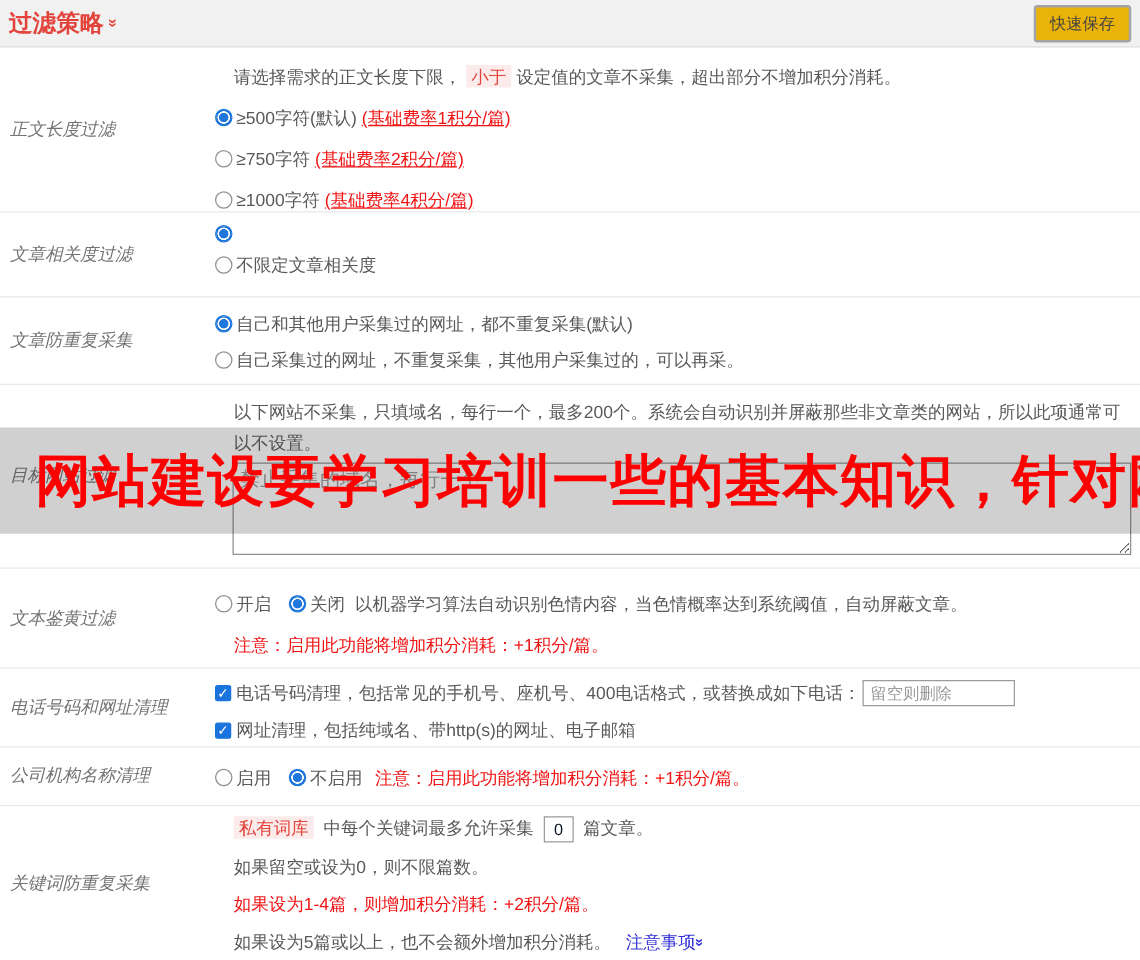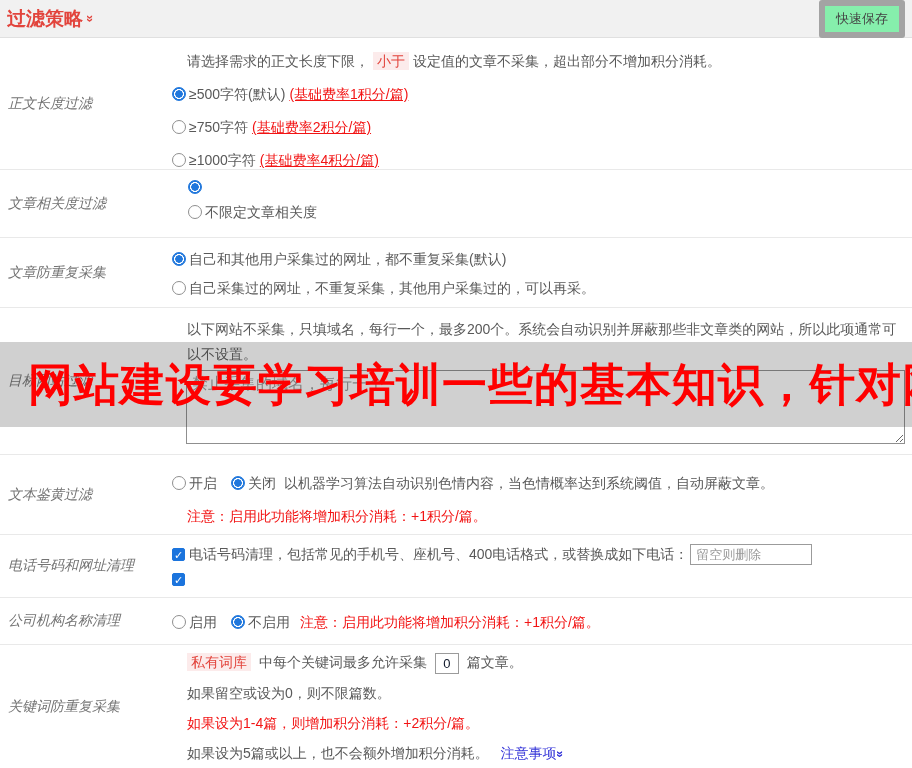--- a/index.html
+++ b/index.html
@@ -6,29 +6,29 @@
   html,body { width:912px; background:#fff; }
   body { font-family:"Liberation Sans","DejaVu Sans",sans-serif; font-size:14px; color:#595959; }
   .page { position:relative; width:912px; height:768px; overflow:hidden; background:#fff; }
 
   
   .header { height:38px; background:#f1f1f1; border-bottom:1px solid #e0e0e0;
             display:flex; align-items:center; justify-content:space-between; padding:0 7px; }
   .title-wrap { display:flex; align-items:center; gap:4px; }
   .page-title { color:#e2443c; font-size:19px; font-weight:bold; }
   .chev { display:inline-block; transform:rotate(90deg); color:#e2443c; font-size:13px; font-weight:bold; }
-  .save-btn { background:#86efac; border:6px solid #a3a3a3; border-radius:3px; padding:4px 11px;
+  .save-btn { background:#eab308; border:2px solid #a3a3a3; border-radius:3px; padding:4px 11px;
               font-size:13px; color:#444; cursor:pointer; font-family:inherit; }
 
   
   .row { display:flex; border-bottom:1px solid #e9e9e9; width:912px; }
   .row-label { width:172px; padding-left:8px; color:#737373; display:flex; align-items:center; flex-shrink:0;font-style:italic; }
   .row-content { flex:1; padding-left:15px; padding-right:8px; }
   .r1 { height:132px; } .r1 .row-content { padding-top:12px; }
-  .r2 { height:68px;gap:16px; }  .r2 .row-content { padding-top:10px; }
+  .r2 { height:68px; }  .r2 .row-content { padding-top:10px; }
   .r3 { height:70px; }  .r3 .row-content { padding-top:10px; }
   .r4 { height:147px; } .r4 .row-content { padding-top:9px; }
   .r5 { height:80px; }  .r5 .row-content { padding-top:17px; }
   .r6 { height:63px; }  .r6 .row-content { padding-top:8px; }
   .r7 { height:47px; }  .r7 .row-content { padding-top:13px; }
   .r8 { height:123px; border-bottom:none; } .r8 .row-content { padding-top:6px; }
 
   .line { margin-bottom:11px; line-height:22px; }
   .opt-line { display:flex; align-items:center; margin-left:-15px; margin-bottom:11px; line-height:22px; }
   .r2 .opt-line, .r3 .opt-line { margin-bottom:7px; }
@@ -156,20 +156,21 @@
   <div class="row r6">
     <div class="row-label">电话号码和网址清理</div>
     <div class="row-content">
       <div class="opt-line" style="margin-bottom:8px;">
         <span class="checkbox">✓</span>
         <span>电话号码清理，包括常见的手机号、座机号、400电话格式，或替换成如下电话：</span>
         <input class="text-input phone-input" type="text" placeholder="留空则删除" style="">
       </div>
       <div class="opt-line">
         <span class="checkbox">✓</span>
+        <span>网址清理，包括纯域名、带http(s)的网址、电子邮箱</span>
       </div>
     </div>
   </div>
 
   <div class="row r7">
     <div class="row-label">公司机构名称清理</div>
     <div class="row-content">
       <div class="opt-line" style="margin-bottom:0;">
         <span class="radio"></span>
         <span>启用</span>

